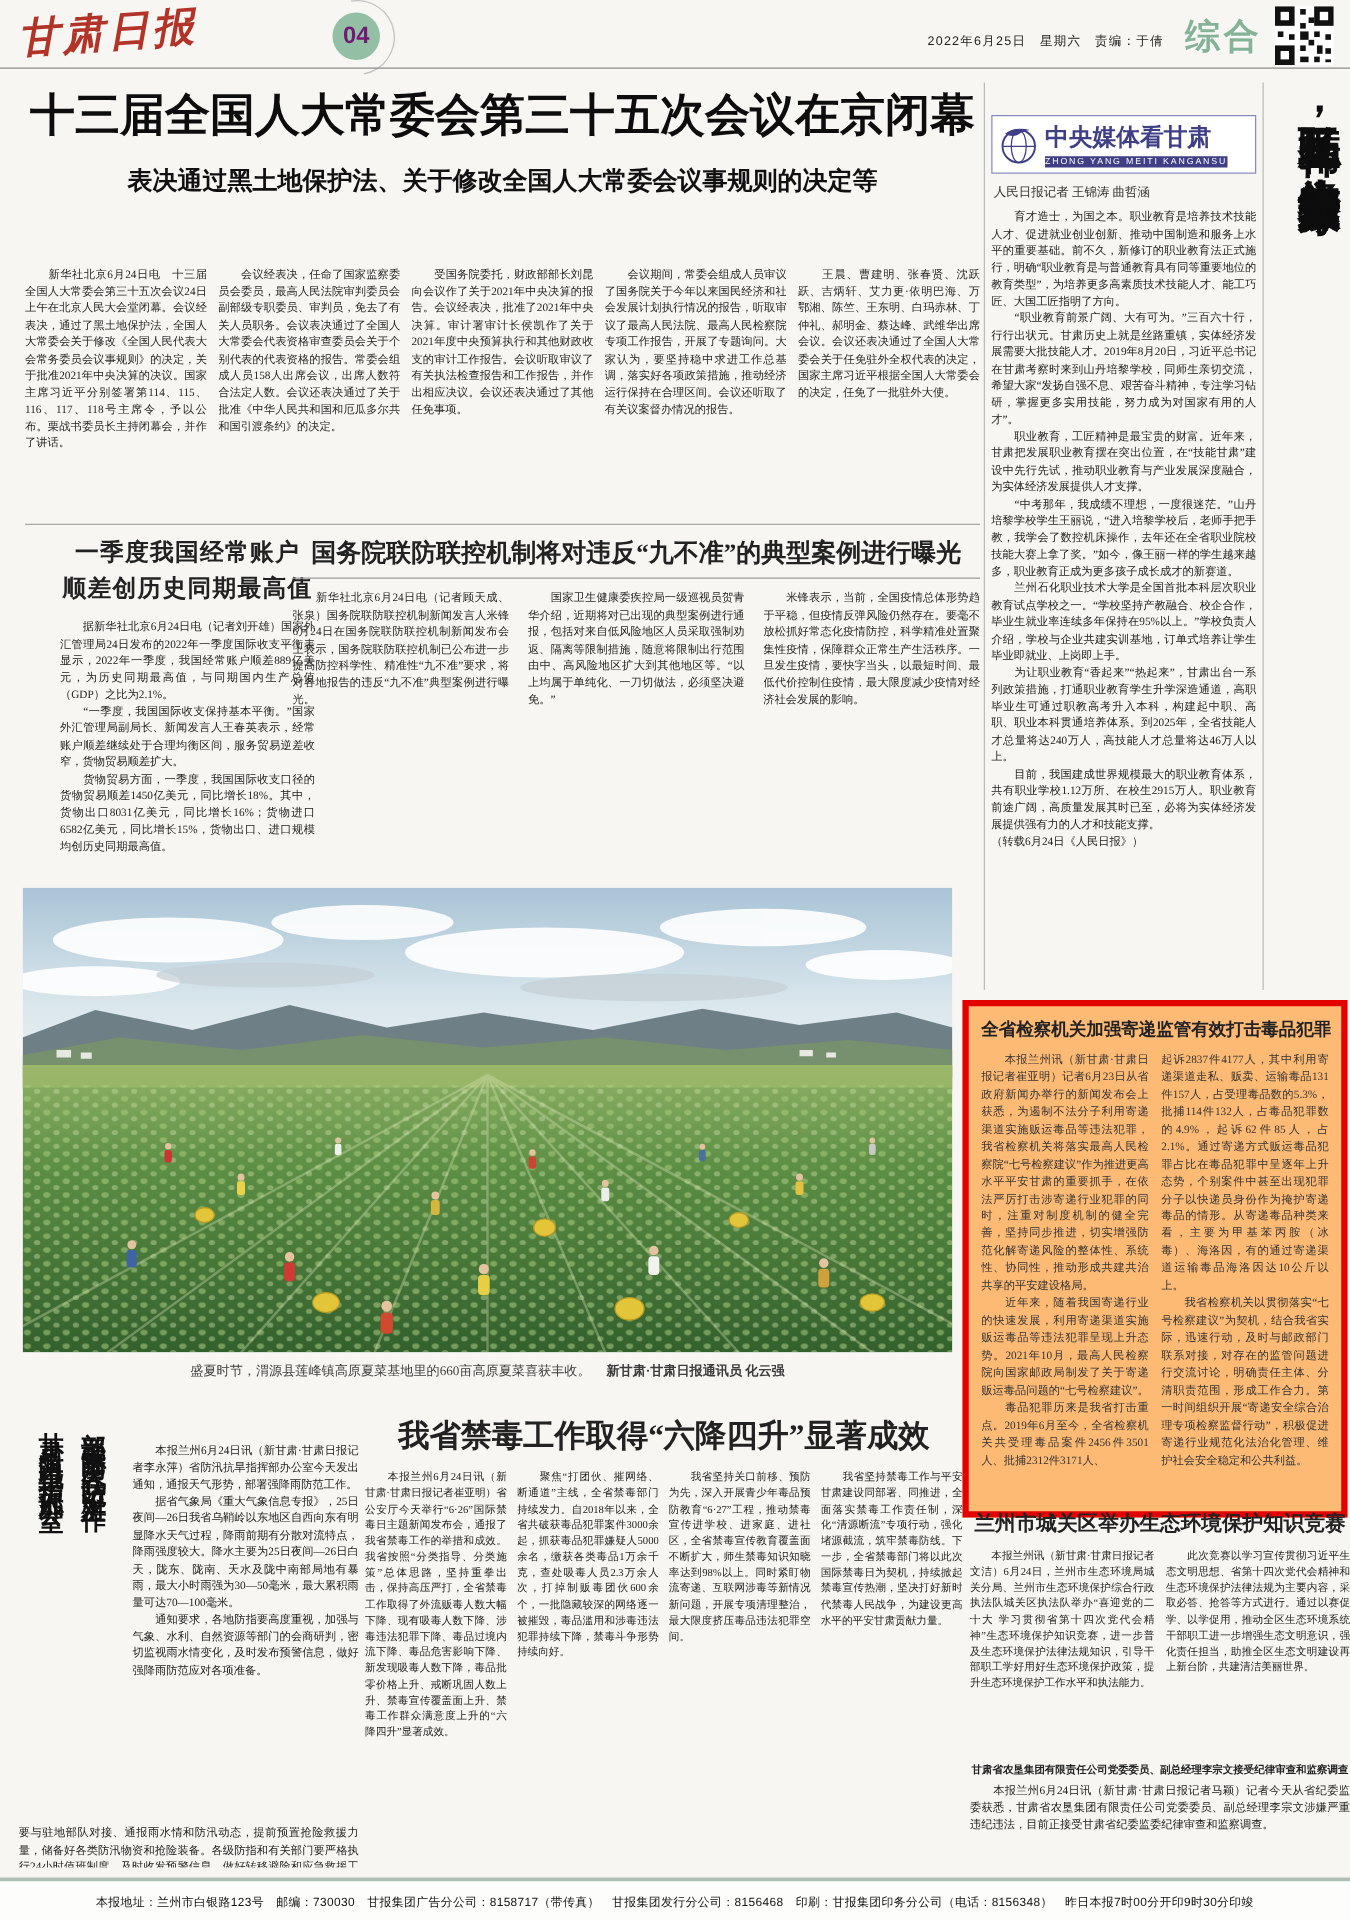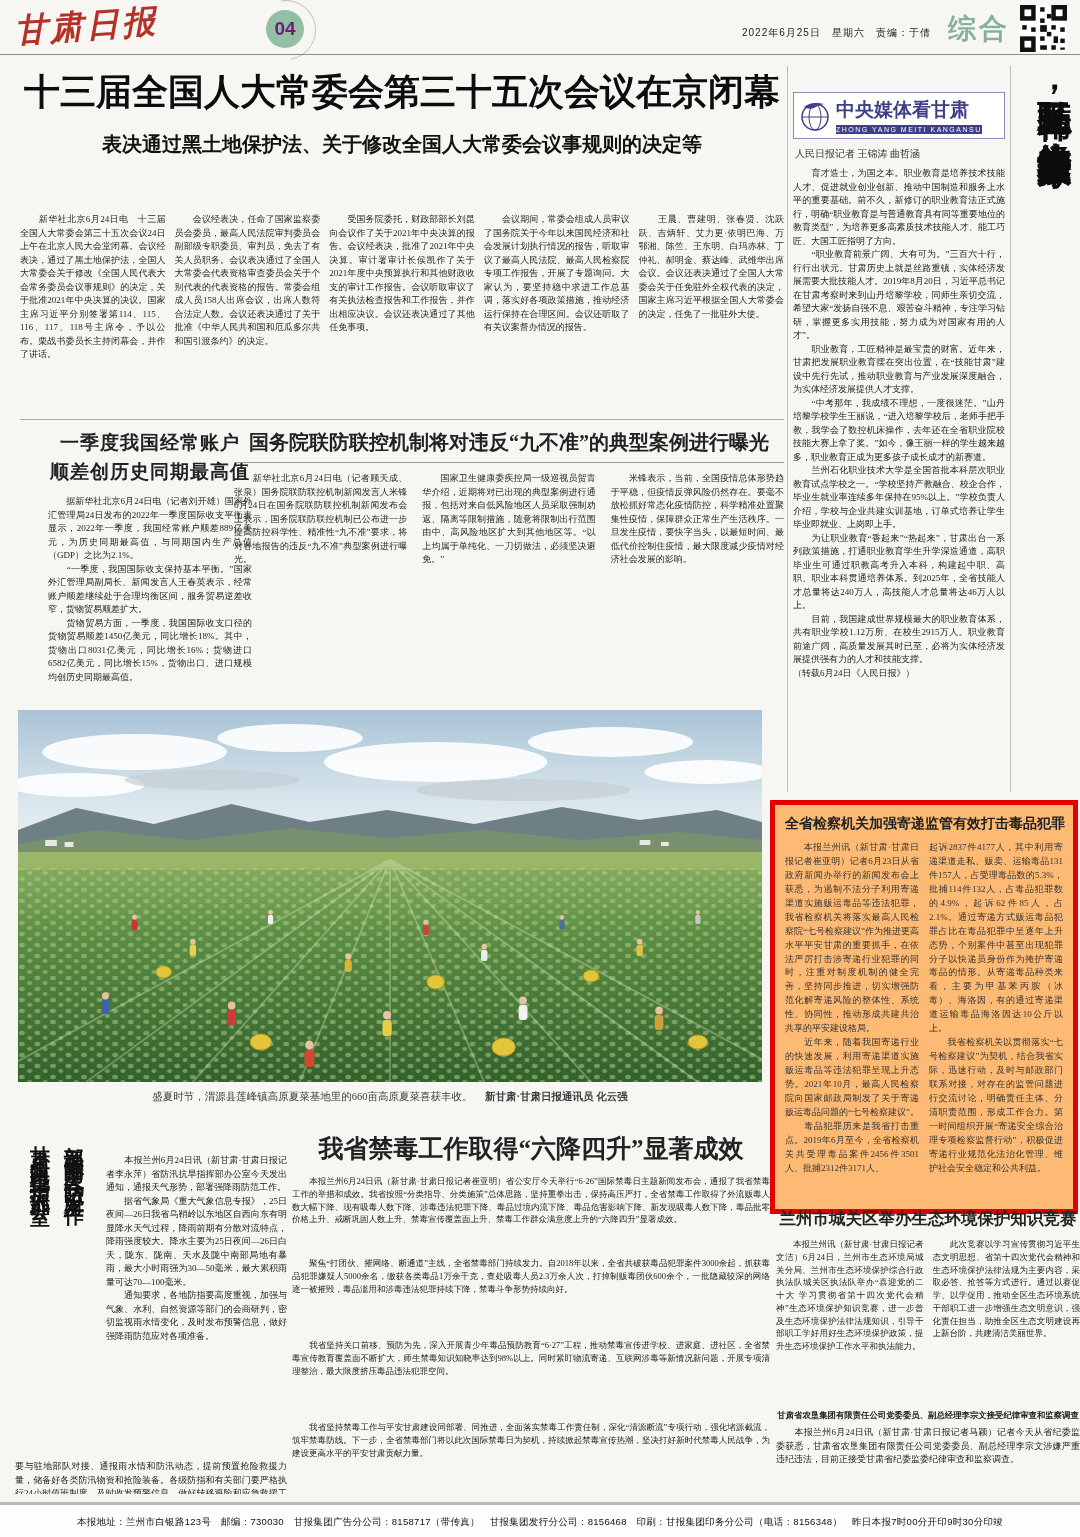--- a/index.html
+++ b/index.html
@@ -60,21 +60,21 @@
   
   .flood{top:1130px;left:15px;width:272px;height:368px;}
   .flood-main{display:flex;height:326px;}
   .flood-titles{display:flex;gap:7px;width:86px;justify-content:center;}
   .flood-t{writing-mode:vertical-rl;font:bold 20px "Liberation Sans",sans-serif;letter-spacing:5px;color:#111;}
   .flood-body{flex:1;font-size:9px;line-height:1.5;text-align:justify;overflow:hidden;padding-left:5px;white-space:pre-line;margin-top:24px;}
   .flood-bottom{margin-top:4px;font-size:9px;line-height:1.5;text-align:justify;height:34px;overflow:hidden;}
   
   .ad{top:1132px;left:292px;width:478px;height:368px;}
   .ad-h{font-size:25px;font-weight:bold;text-align:center;white-space:nowrap;margin:0 0 10px;}
-  .ad-b{display:flex;gap:8px;height:320px;overflow:hidden;flex-direction:column;}
+  .ad-b{display:flex;gap:8px;height:320px;overflow:hidden;}
   .ad-col{flex:1;font-size:8.5px;line-height:1.5;text-align:justify;overflow:hidden;white-space:pre-line;}
   
   .ecoq{top:1208px;left:776px;width:304px;}
   .ecoq-h{font-size:16.5px;font-weight:bold;text-align:center;white-space:nowrap;margin:0 0 8px;}
   .ecoq-b{display:flex;gap:9px;height:160px;overflow:hidden;}
   .ecoq-col{flex:1;font-size:8.5px;line-height:1.5;text-align:justify;overflow:hidden;white-space:pre-line;}
   .inv{top:1410px;left:776px;width:304px;}
   .inv-h{font-size:8.4px;font-weight:bold;text-align:center;white-space:nowrap;overflow:hidden;margin:0 0 5px;}
   .inv-b{font-size:9px;line-height:1.5;text-align:justify;height:60px;overflow:hidden;white-space:pre-line;}
   

